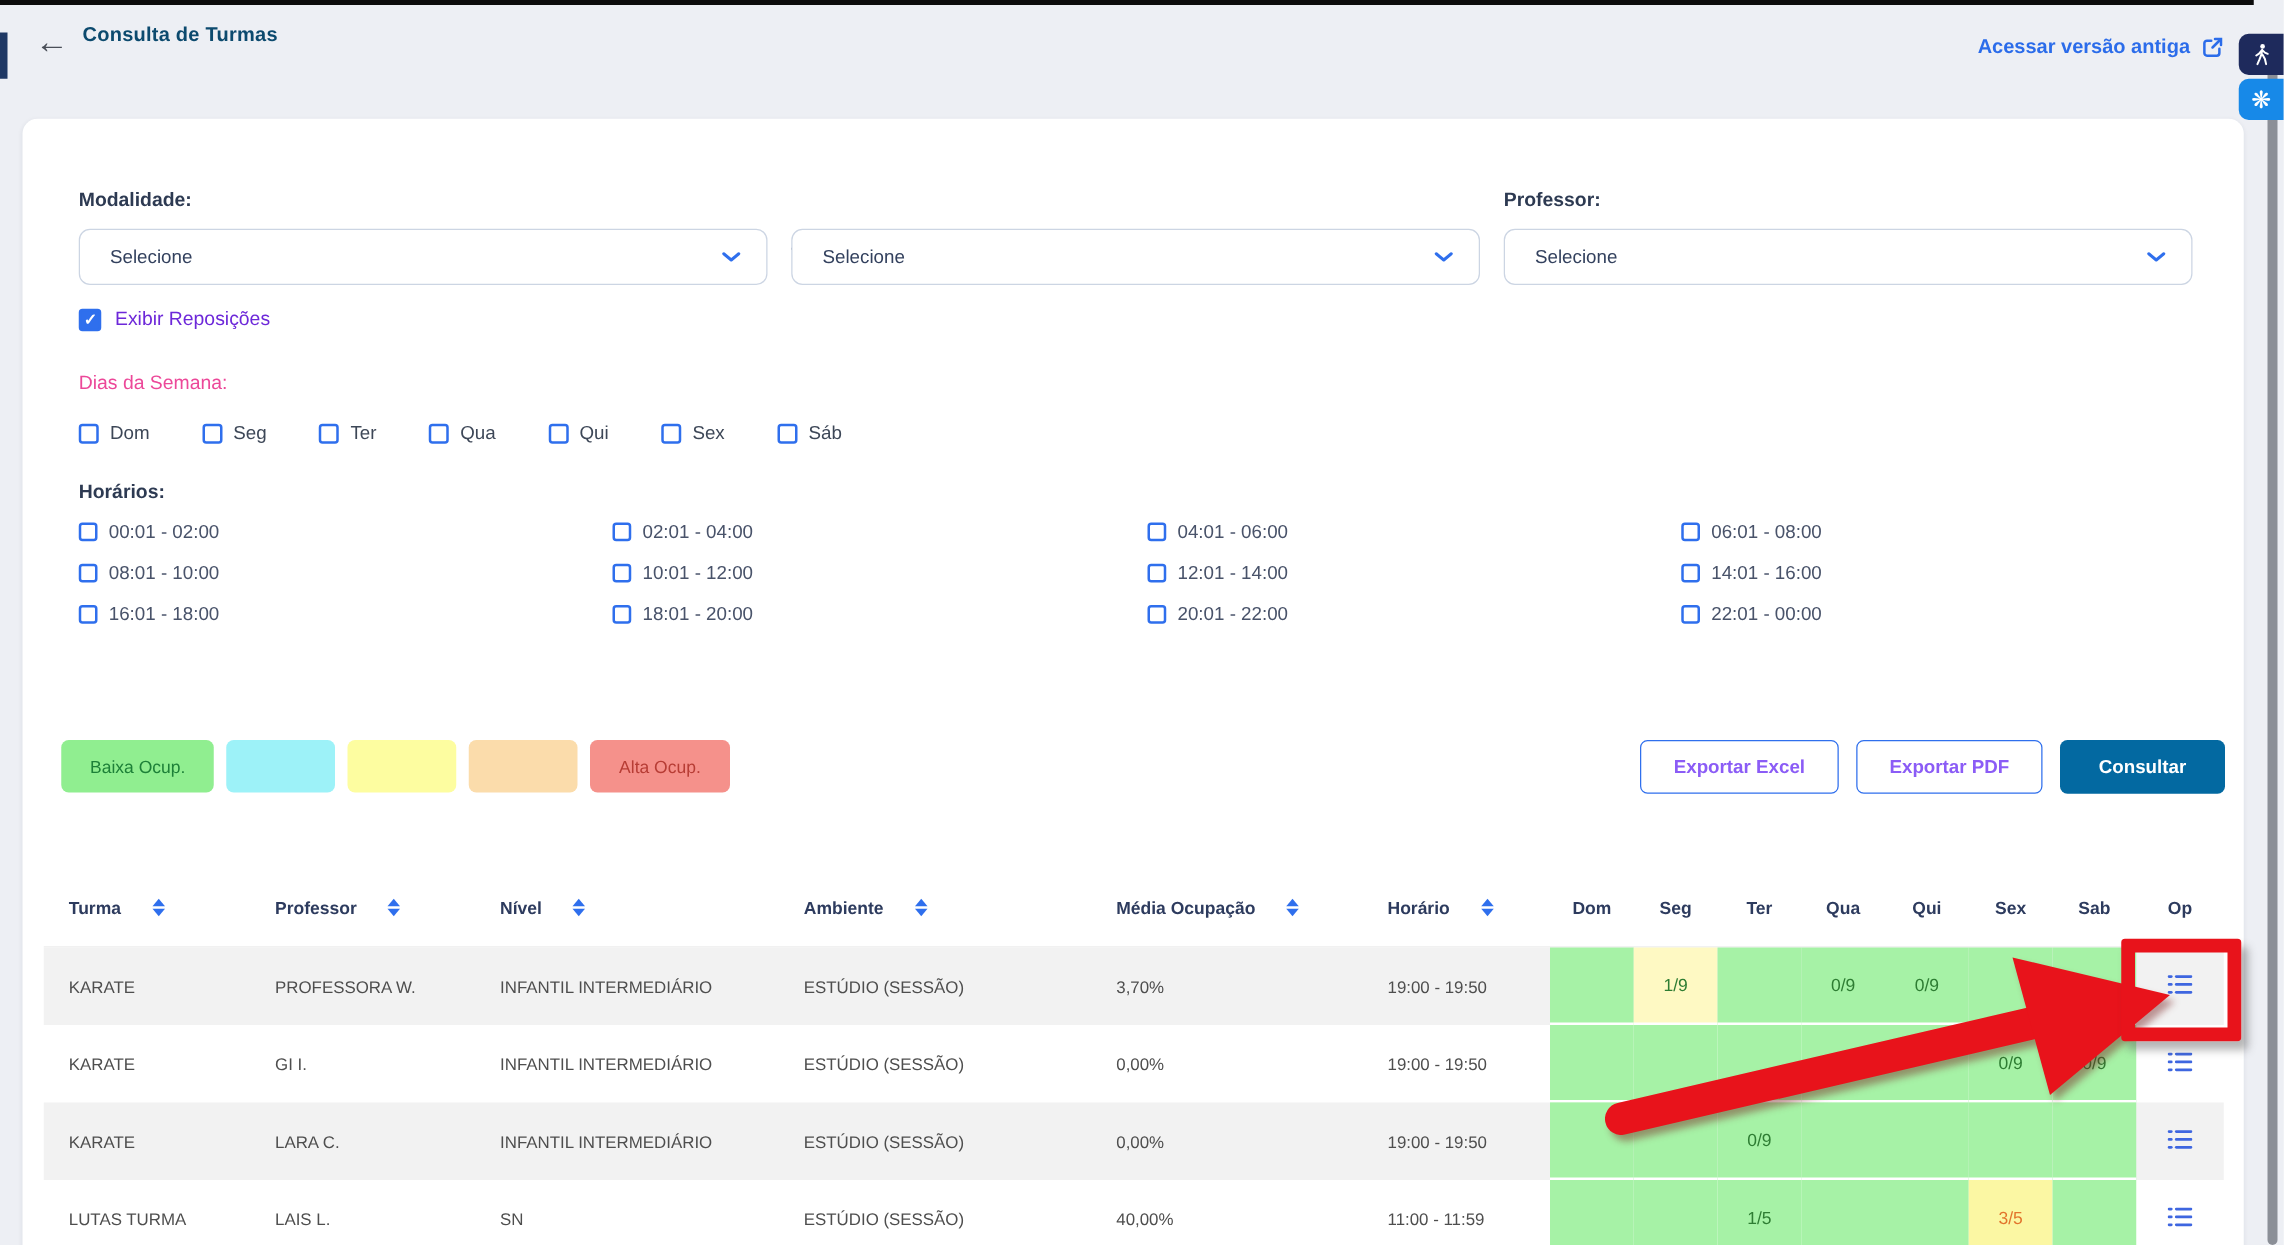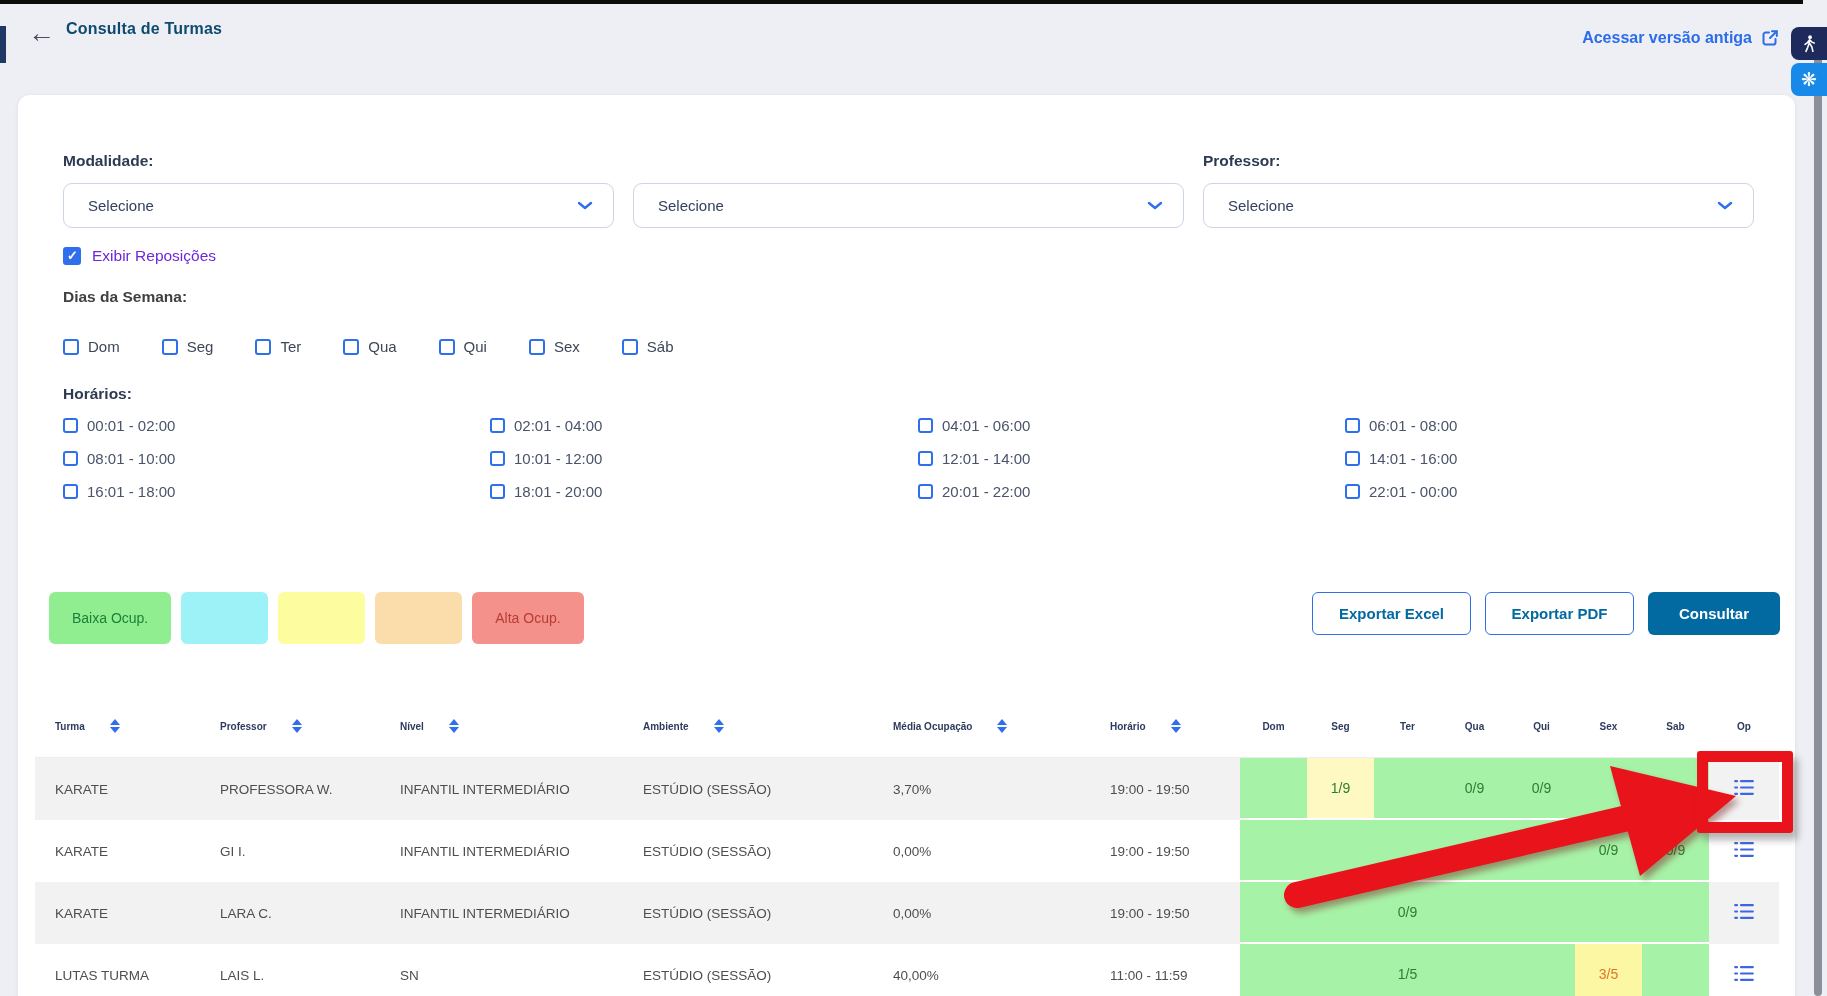--- a/index.html
+++ b/index.html
@@ -31,46 +31,46 @@
   .select .sel-val { font-size:15px; color:#33415e; flex:1; }
 
   .cbx { width:16px; height:16px; border:2px solid #2f6fed; border-radius:3px; background:#fff; display:inline-block; flex:0 0 auto; }
   .cbx.big { width:18px; height:18px; }
   .cbx.checked { background:#2f6fed; position:relative; }
   .cbx.checked::after { content:"✓"; position:absolute; left:2px; top:-1px; color:#fff; font-size:13px; font-weight:700; }
   .cbx.small { width:15px; height:15px; }
 
   #repo-row { position:absolute; left:45px; top:152px; display:flex; align-items:center; gap:11px;
               font-size:15.5px; color:#6d28d9; cursor:pointer; }
-  #dias-label { position:absolute; left:45px; top:193px; font-size:15.5px; font-weight:700; color:#404040; }
+  #dias-label { position:absolute; left:45px; top:203px; font-size:15.5px; font-weight:400; color:#ec4899; }
   #days-row { position:absolute; left:45px; top:243px; display:flex; gap:42px; }
   .chk-item { display:flex; align-items:center; gap:9px; font-size:15px; color:#3d4757; cursor:pointer; }
   #horarios-label { position:absolute; left:45px; top:290px; font-size:15.5px; font-weight:700; color:#2d3a52; }
   #hours-grid { position:absolute; left:45px; top:322px; width:1700px; display:grid;
                 grid-template-columns:427px 428px 427px auto; row-gap:16px; }
   #hours-grid .chk-item { font-size:15px; color:#49536a; }
 
   
   #legend-row { position:absolute; left:31px; top:497px; display:flex; gap:10px; }
-  .swatch { height:52px; border-radius:6px; display:flex; align-items:center; justify-content:center;
+  .swatch { height:42px; border-radius:6px; display:flex; align-items:center; justify-content:center;
             font-size:14px; padding:0 23px; }
   .swatch.empty { width:87px; padding:0; }
   #actions-row { position:absolute; left:1294px; top:497px; display:flex; gap:14px; }
   .btn { height:43px; border-radius:6px; font-size:15px; font-weight:700; cursor:pointer;
          font-family:"Liberation Sans", sans-serif; }
-  .btn.outline { background:#fff; color:#0369a1; border:1.5px solid #2f6fed; }
+  .btn.outline { background:#fff; color:#8b5cf6; border:1.5px solid #2f6fed; }
   .btn.solid { background:#0369a1; color:#fff; border:none; }
   #btn-excel { width:159px; } #btn-pdf { width:149px; } #btn-consult { width:132px; }
 
   
   #table { position:absolute; left:17px; top:600px; width:1744px; }
   .tgrid { display:grid; grid-template-columns:165px 180px 243px 250px 217px 130px repeat(7,67px) 70px;
            padding-left:20px; align-items:center; }
   #thead { height:63px; border-bottom:1px solid #ededed; }
-  .th { font-size:10px; font-weight:700; color:#2d3b5e; display:flex; align-items:center; gap:25px; }
+  .th { font-size:14px; font-weight:700; color:#2d3b5e; display:flex; align-items:center; gap:25px; }
   .th-day, .th-op { justify-content:center; }
   .sort { display:flex; flex-direction:column; gap:2px; cursor:pointer; }
   .sort i { display:block; width:0; height:0; border-left:5px solid transparent; border-right:5px solid transparent; }
   .s-up { border-bottom:6px solid #2f6fed; }
   .s-dn { border-top:6px solid #2f6fed; }
   .trow { height:62px; }
   .trow.odd { background:#f2f2f2; }
   .trow.even { background:#fff; }
   .td { font-size:13.5px; color:#4e4e4e; }
   .td-day { height:62px; display:flex; align-items:center; justify-content:center;

